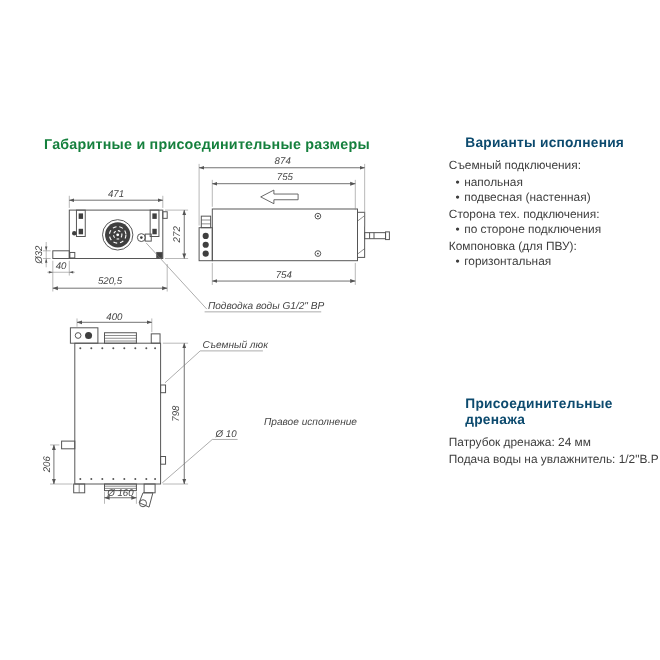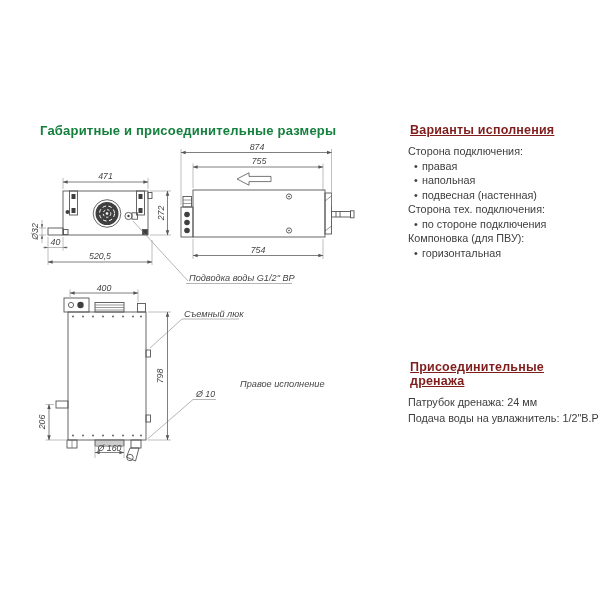--- a/index.html
+++ b/index.html
@@ -6,21 +6,21 @@
   body{
     width:600px;height:600px;position:relative;background:#ffffff;
     font-family:"Liberation Sans", sans-serif;color:#3d3d3d;overflow:hidden;
   }
   .main-title{
     position:absolute;left:40px;top:123px;width:370px;
     font-size:13px;font-weight:bold;color:#15803d;letter-spacing:.2px;
   }
   .col-right{position:absolute;left:408px;top:123px;width:190px;}
   .panel-title{
-    font-size:12.5px;font-weight:bold;color:#7f1d1d;margin:0 0 7px 2px;letter-spacing:.2px;text-decoration:underline;
+    font-size:12.5px;font-weight:bold;color:#0c4a6e;margin:0 0 7px 15px;letter-spacing:.2px;
   }
   .glabel{font-size:10.8px;line-height:14.5px;color:#3d3d3d;white-space:nowrap;}
   .item{font-size:10.8px;line-height:14.5px;color:#3d3d3d;position:relative;padding-left:14px;white-space:nowrap;}
   .item::before{content:"•";position:absolute;left:6px;top:0;}
   .conn{position:absolute;left:408px;top:360px;width:192px;}
   .cline{font-size:10.8px;line-height:15.5px;color:#3d3d3d;white-space:nowrap;}
   svg{position:absolute;left:0;top:0;}
   .dim{font-family:"Liberation Sans",sans-serif;font-style:italic;font-size:8.8px;fill:#454545;}
   .lbl{font-family:"Liberation Sans",sans-serif;font-style:italic;font-size:9.2px;fill:#454545;}
 </style>
@@ -197,22 +197,21 @@
   <text class="dim" x="196" y="397">Ø 10</text>
   <text class="lbl" x="184" y="316.5">Съемный люк</text>
   <text class="lbl" x="240" y="386.5">Правое исполнение</text>
 </svg>
 
 <div class="main-title">Габаритные и присоединительные размеры</div>
 
 <div class="col-right">
   <div class="panel-title">Варианты исполнения</div>
   <div>
-    <div class="glabel">Сторона подключения:</div>
-    <div class="item">правая</div>
+    <div class="glabel">Съемный подключения:</div>
   </div>
   <div>
     <div class="item">напольная</div>
     <div class="item">подвесная (настенная)</div>
   </div>
   <div>
     <div class="glabel">Сторона тех. подключения:</div>
     <div class="item">по стороне подключения</div>
   </div>
   <div>

